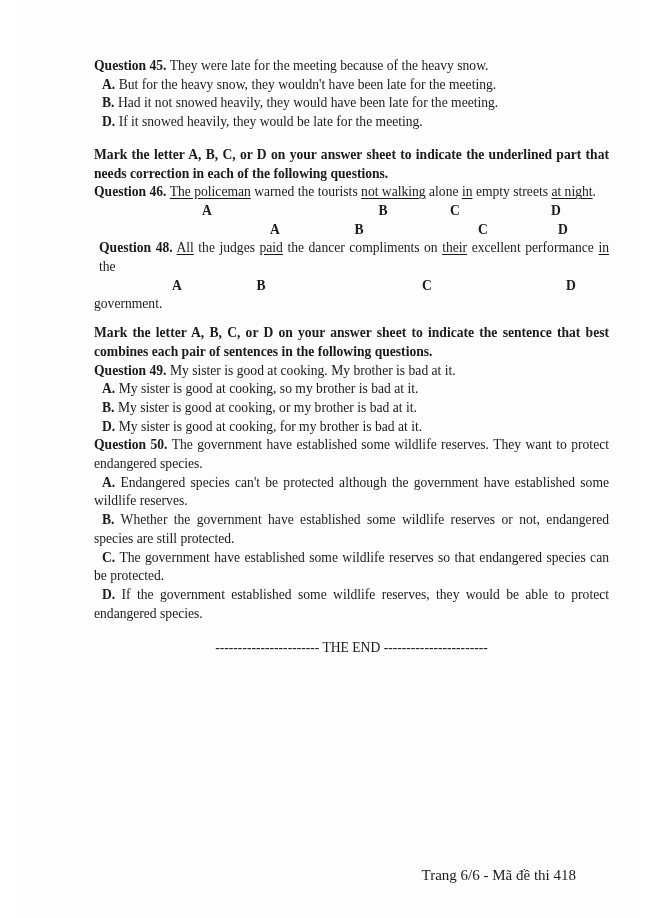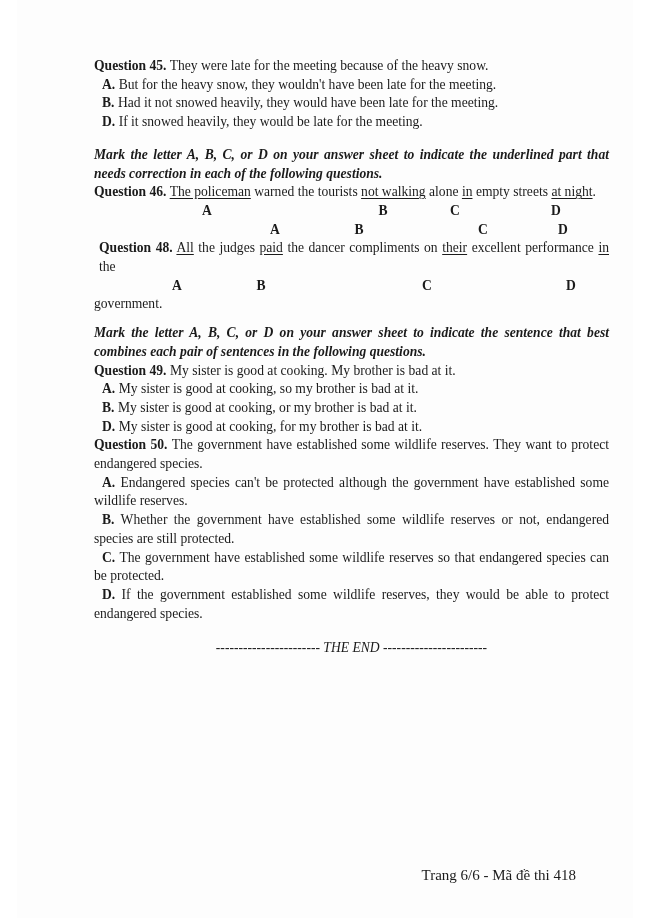--- a/index.html
+++ b/index.html
@@ -21,21 +21,20 @@
     width: 515px;
     font-size: 13.6px;
     line-height: 18.7px;
   }
   p { margin: 0; }
   .qlabel { font-weight: bold; }
   .opt { padding-left: 8px; }
   .otext { }
   .instruction {
     font-weight: bold;
-    font-style: italic;
     text-align: justify;
   }
   .instr1 { margin-top: 14px; }
   .instr2 { margin-top: 10px; }
   .sentence-line { white-space: nowrap; }
   .q48-line {
     text-align: justify;
     text-align-last: justify;
     padding-left: 5px;
   }
@@ -55,21 +54,20 @@
   }
   .just { text-align: justify; }
   .optj {
     text-align: justify;
     text-indent: 8px;
     font-family: Liberation Serif, serif;
   }
   .end-line {
     margin-top: 16px;
     text-align: center;
-    font-style: italic;
   }
   .footer {
     position: absolute;
     right: 57px;
     bottom: 34px;
     font-size: 15px;
     font-family: "Liberation Serif", "DejaVu Serif", serif;
     color: #1b1b1b;
   }
 </style>

